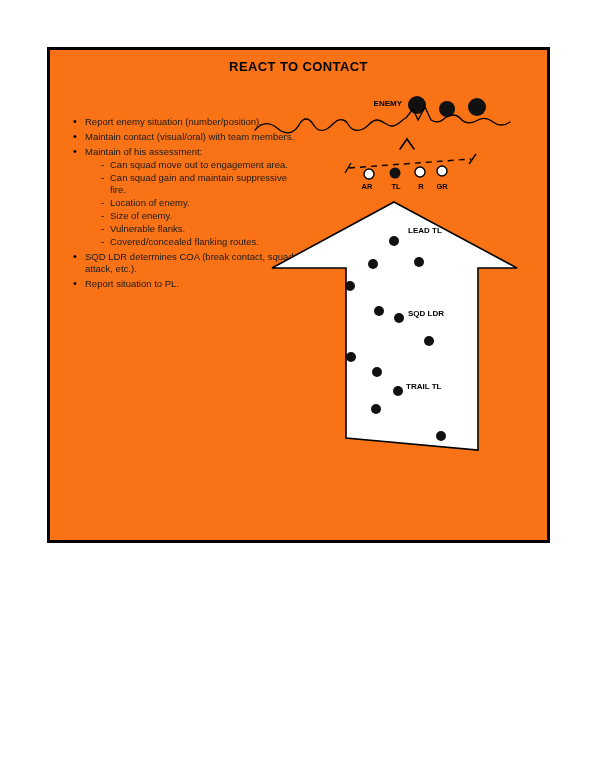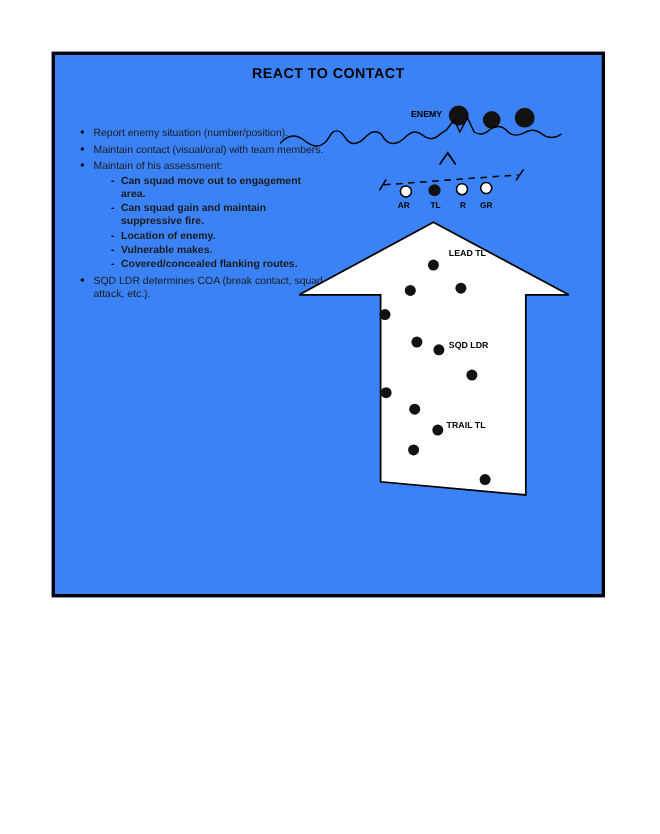--- a/index.html
+++ b/index.html
@@ -13,21 +13,21 @@
     overflow: hidden;
   }
   .frame {
     position: absolute;
     left: 47px;
     top: 47px;
     width: 503px;
     height: 496px;
     border: 3px solid #000;
     box-sizing: border-box;
-    background: #3b82f6;
+    background: #f97316;
   }
   .title {
     position: absolute;
     top: 9px;
     left: 0;
     right: 0;
     text-align: center;
     font-size: 13px;
     font-weight: bold;
     letter-spacing: 0.4px;
@@ -60,21 +60,20 @@
   }
   ul.sub {
     margin: 1px 0 0 16px;
     padding: 0;
     list-style: none;
   }
   ul.sub > li {
     position: relative;
     padding-left: 9px;
     margin-bottom: 1px;
-    font-weight: bold;
   }
   ul.sub > li::before {
     content: "-";
     position: absolute;
     left: 0;
     top: 0;
     color: #000;
   }
   svg.diagram {
     position: absolute;
@@ -97,25 +96,27 @@
 
     <ul class="bullets">
       <li>Report enemy situation (number/position).</li>
       <li>Maintain contact (visual/oral) with team members.</li>
       <li>
         <span>Maintain of his assessment:</span>
         <ul class="sub">
           <li>Can squad move out to engagement area.</li>
           <li>Can squad gain and maintain suppressive fire.</li>
           <li>Location of enemy.</li>
-          <li>Vulnerable makes.</li>
+          <li>Size of enemy.</li>
+          <li>Vulnerable flanks.</li>
           <li>Covered/concealed flanking routes.</li>
         </ul>
       </li>
       <li>SQD LDR determines COA (break contact, squad attack, etc.).</li>
+      <li>Report situation to PL.</li>
     </ul>
 
     <svg class="diagram" width="497" height="404" viewBox="0 0 497 404">
 
       <text x="352" y="56" font-size="8" text-anchor="end">ENEMY</text>
 
       <circle cx="367" cy="55" r="9" fill="#111"></circle>
       <circle cx="397" cy="59" r="8" fill="#111"></circle>
       <circle cx="427" cy="57" r="9" fill="#111"></circle>
 

